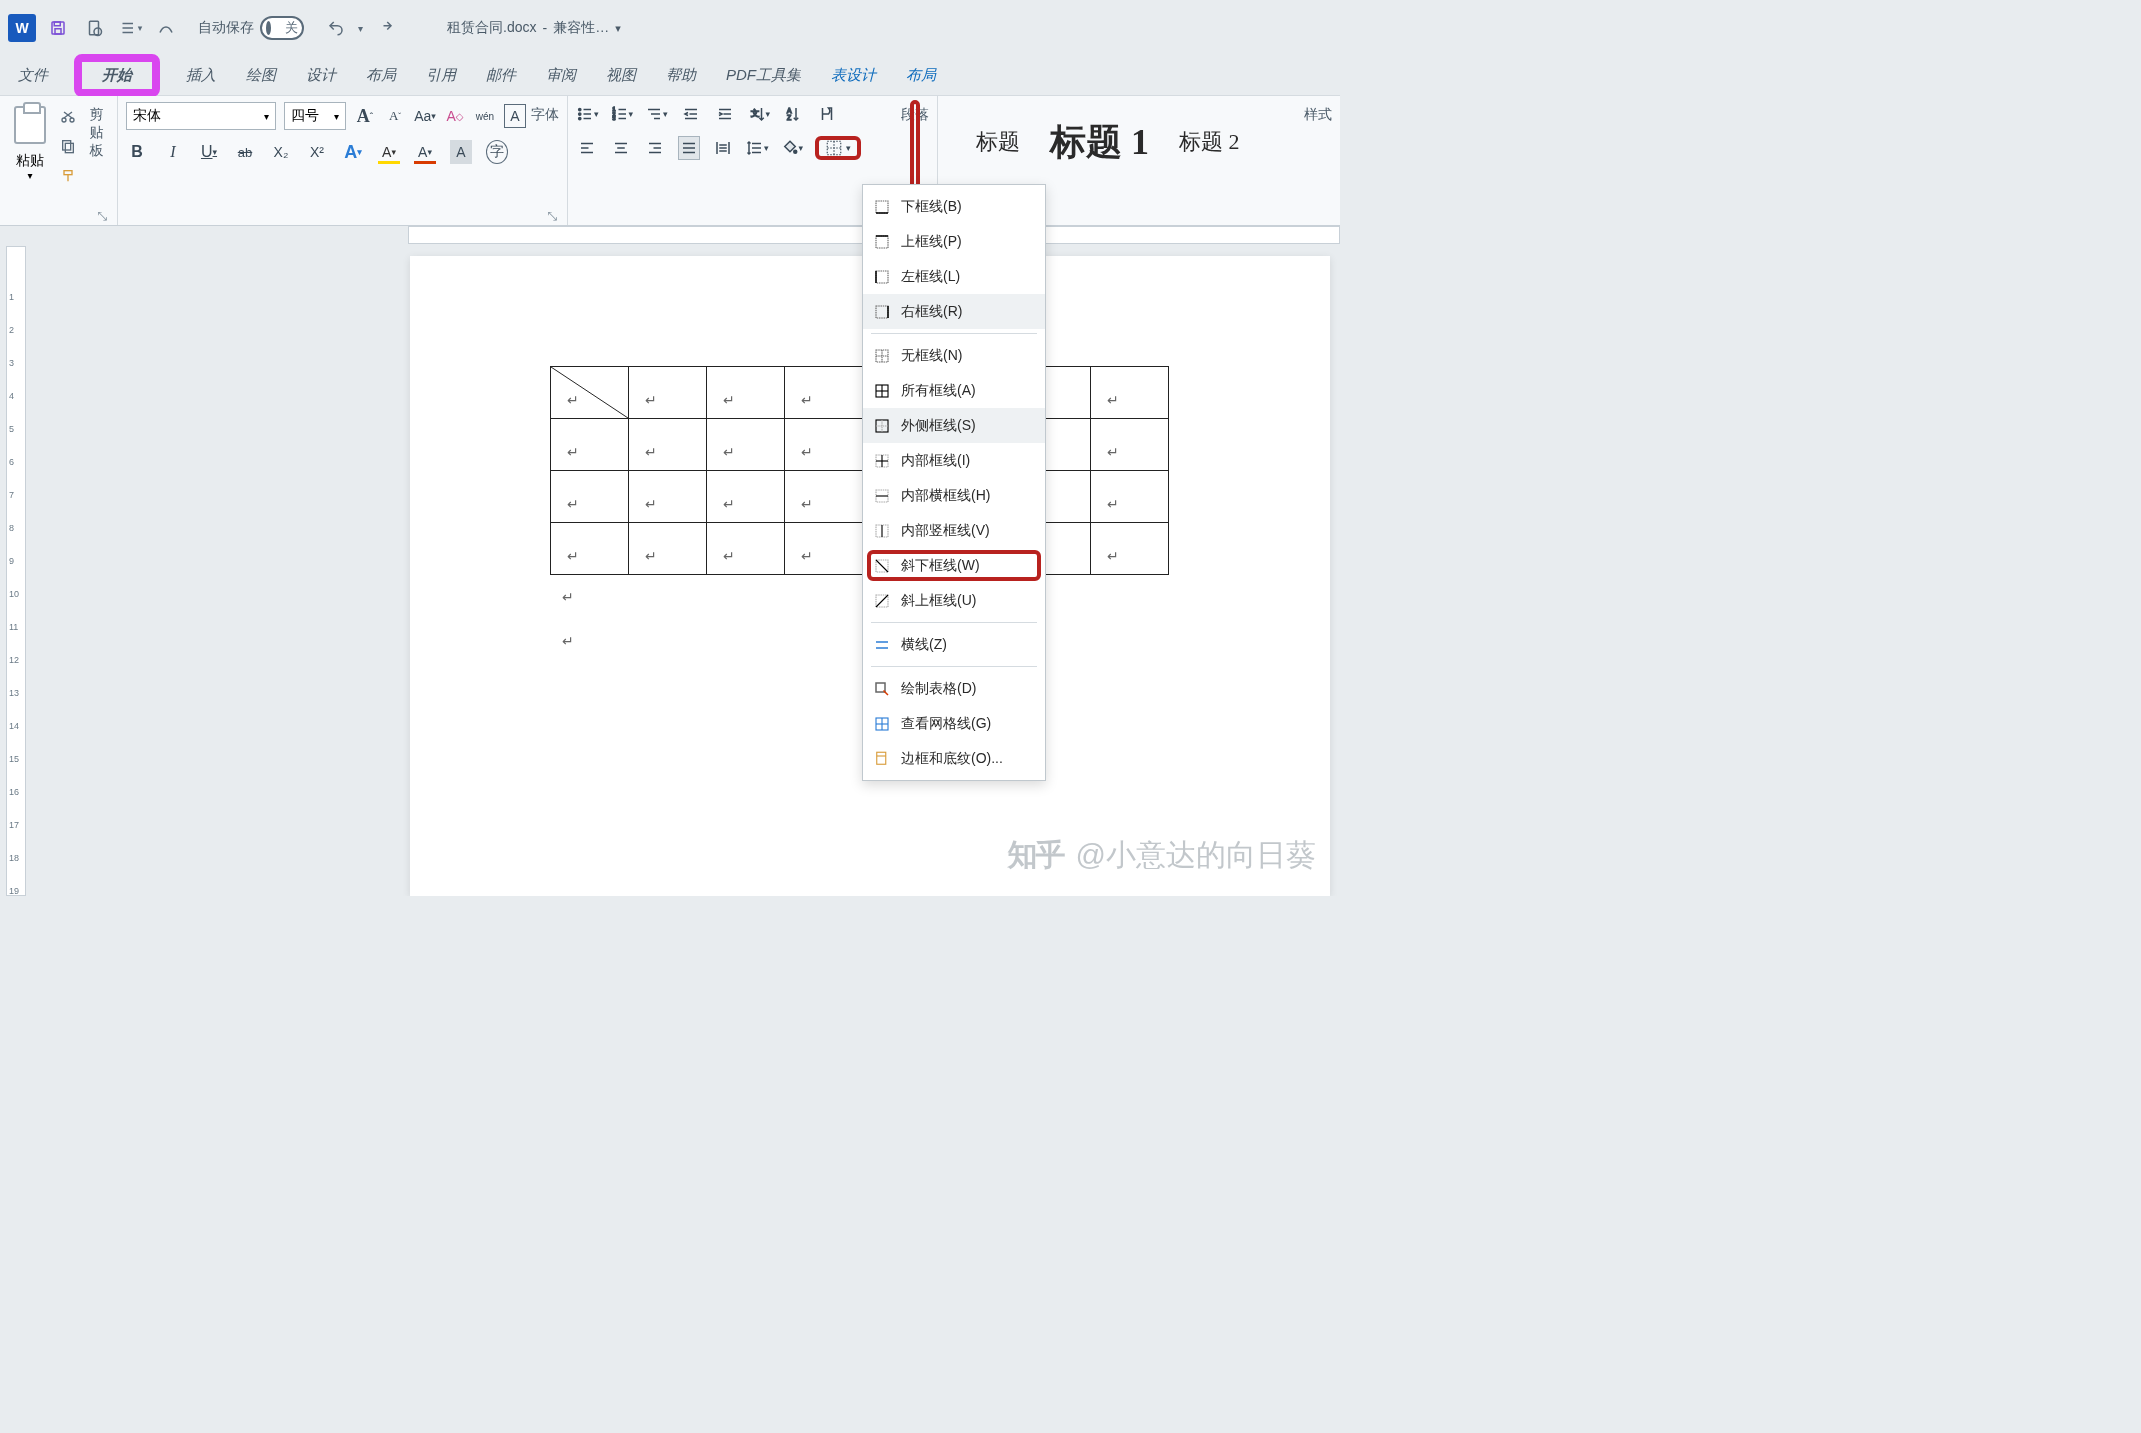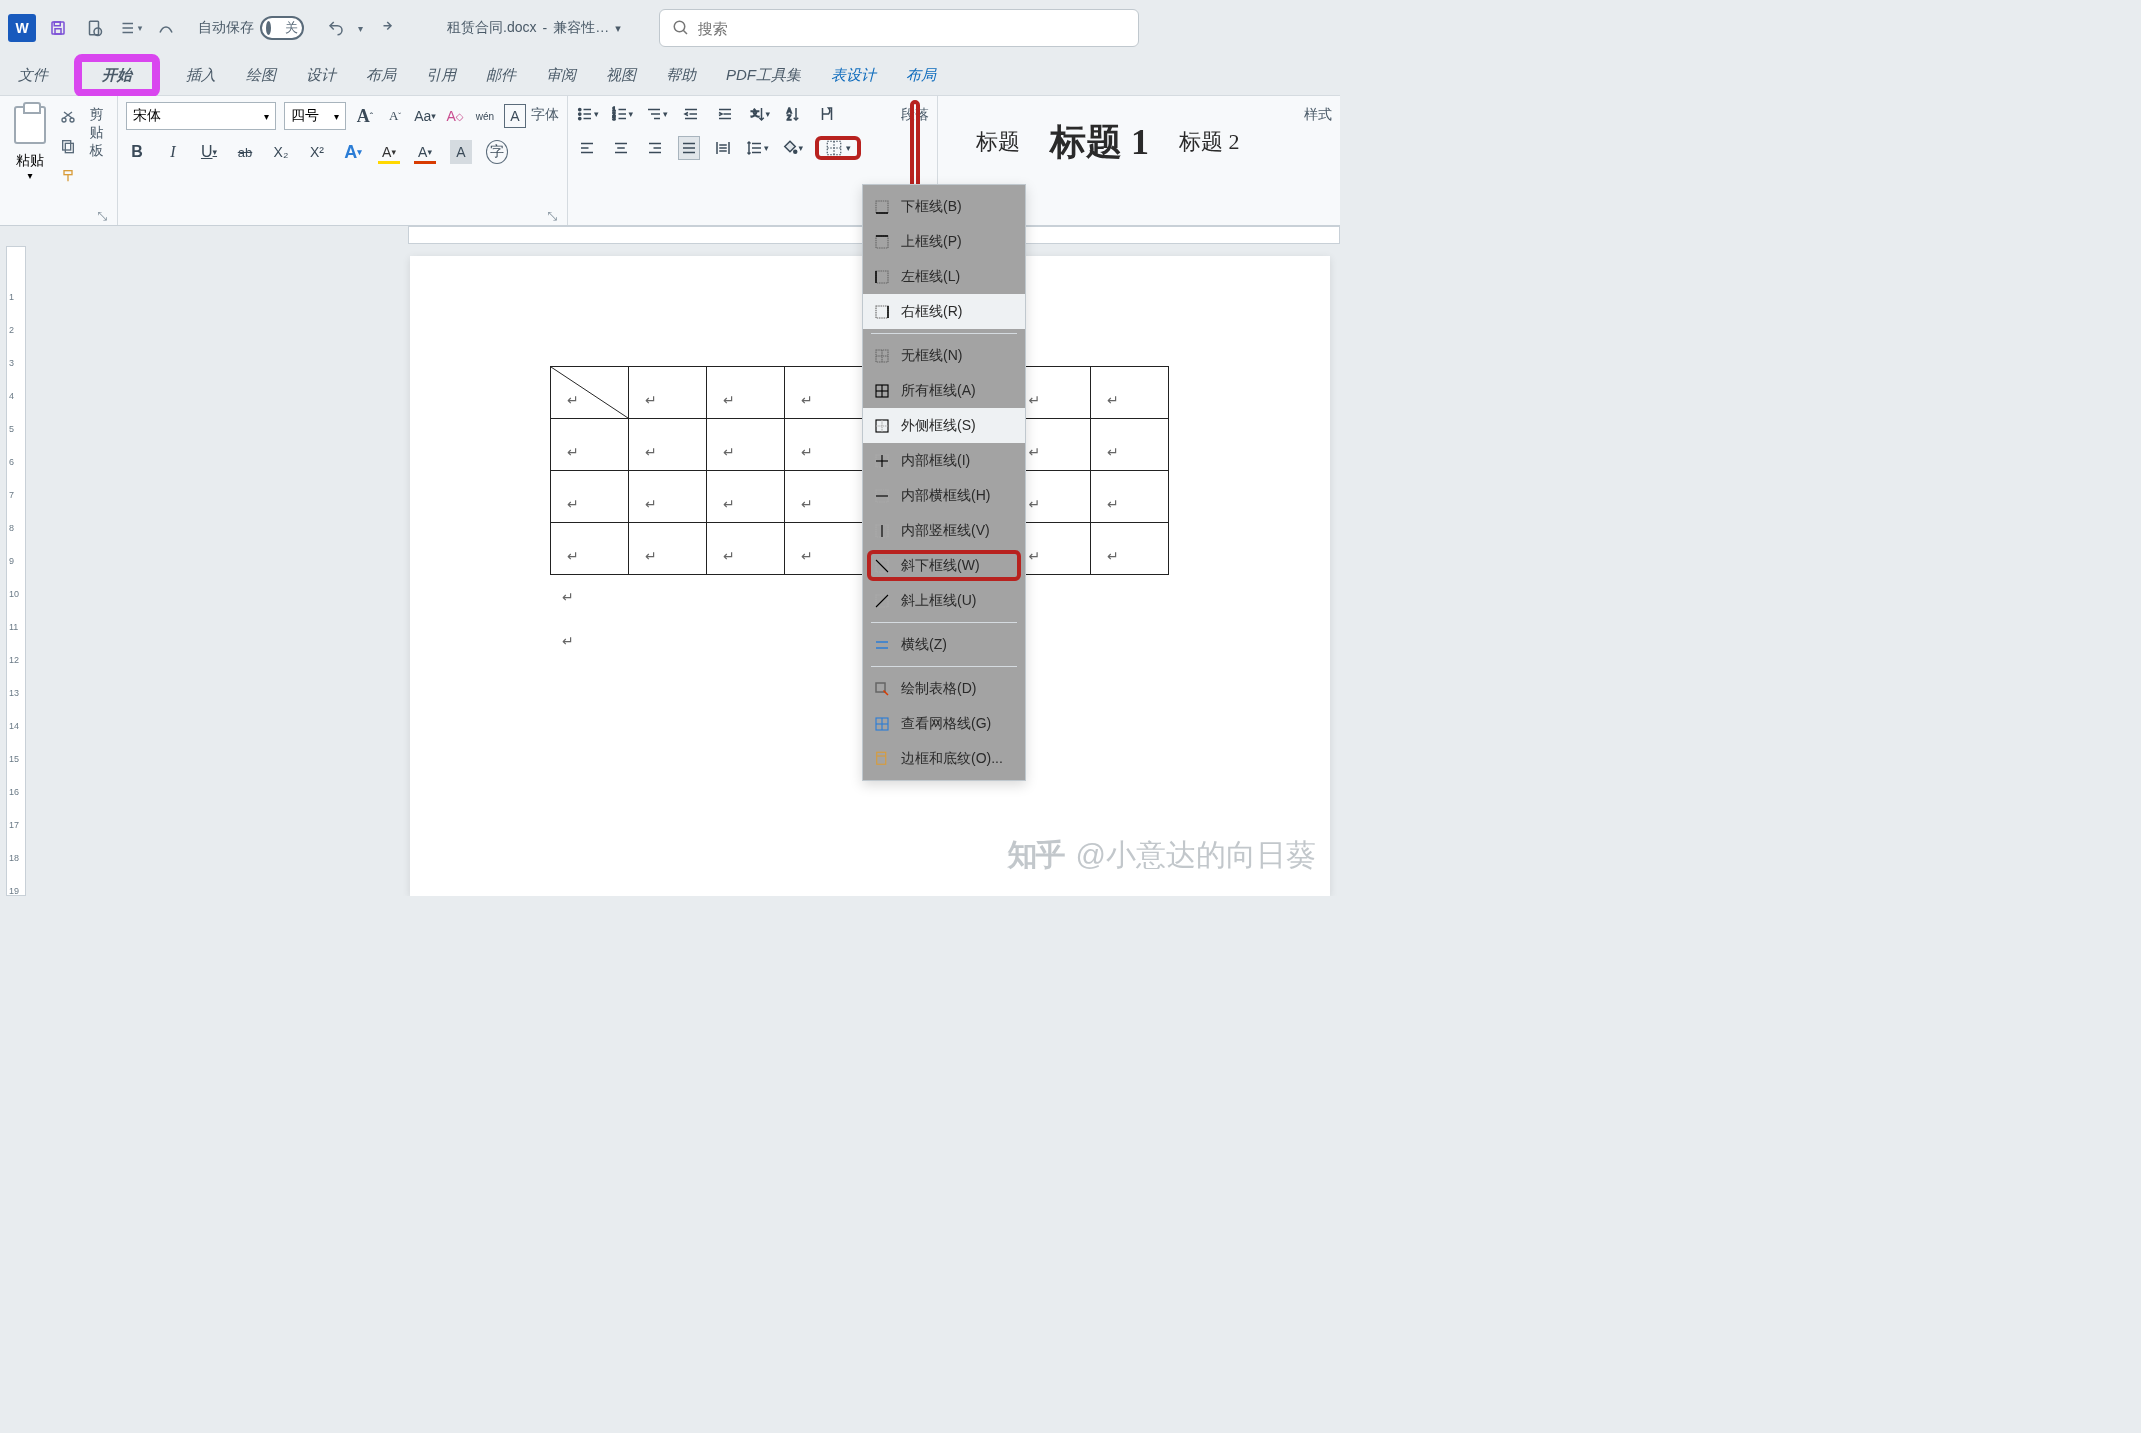--- a/index.html
+++ b/index.html
@@ -191,22 +191,22 @@
 .style-item { font-family: "SimSun", serif; color: #2a2a2a; white-space:nowrap; }
 .style-title { font-size: 22px; }
 .style-h1 { font-size: 36px; font-weight: bold; }
 .style-h2 { font-size: 22px; }
 
 
 .dropdown {
   position: absolute;
   top: 184px;
   left: 862px;
-  width: 164px;
-  background: #a3a3a3;
+  width: 184px;
+  background: #ffffff;
   border: 1px solid #c0c8ce;
   box-shadow: 0 4px 12px rgba(0,0,0,0.15);
   z-index: 100;
   padding: 4px 0;
 }
 .dd-item {
   height: 35px;
   display:flex; align-items:center;
   padding: 0 10px;
   gap: 10px;
@@ -348,27 +348,20 @@
     <svg viewBox="0 0 24 24" fill="none" stroke="currentColor" stroke-width="2">
         <path d="M15 14l5-5-5-5"></path>
         <path d="M20 9H10"></path>
       </svg>
   </div>
   <div class="doc-title">
     <span>租赁合同.docx</span>
     <span>-</span>
     <span>兼容性…</span>
     <span class="chev">▾</span>
-  </div>
-  <div class="searchbox">
-    <svg width="18" height="18" viewBox="0 0 24 24" fill="none" stroke="#767676" stroke-width="2">
-        <circle cx="10" cy="10" r="7"></circle>
-        <line x1="20" y1="20" x2="15" y2="15"></line>
-      </svg>
-    <input placeholder="搜索" style="">
   </div>
 </div>
 
 <div class="tabs">
   <div class="tab">文件</div>
   <div class="tab highlight">开始</div>
   <div class="tab">插入</div>
   <div class="tab">绘图</div>
   <div class="tab">设计</div>
   <div class="tab">布局</div>

